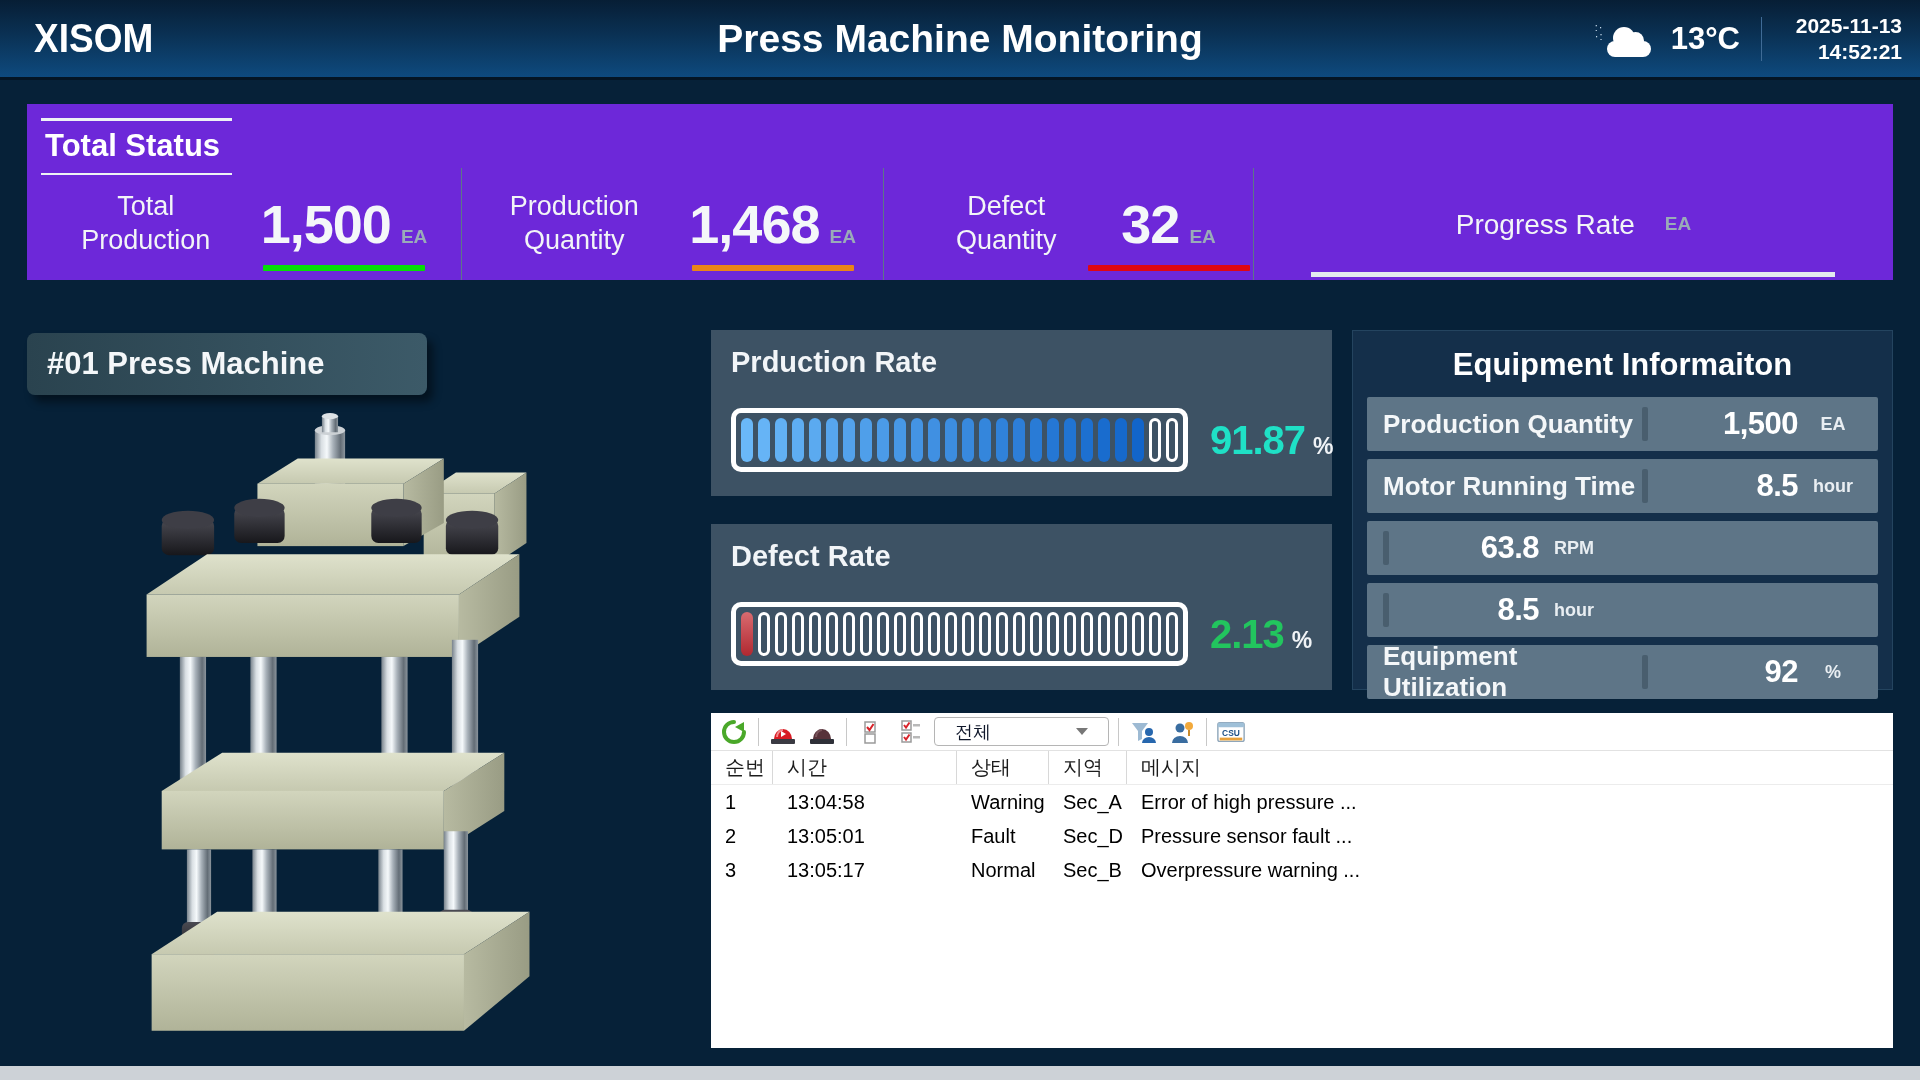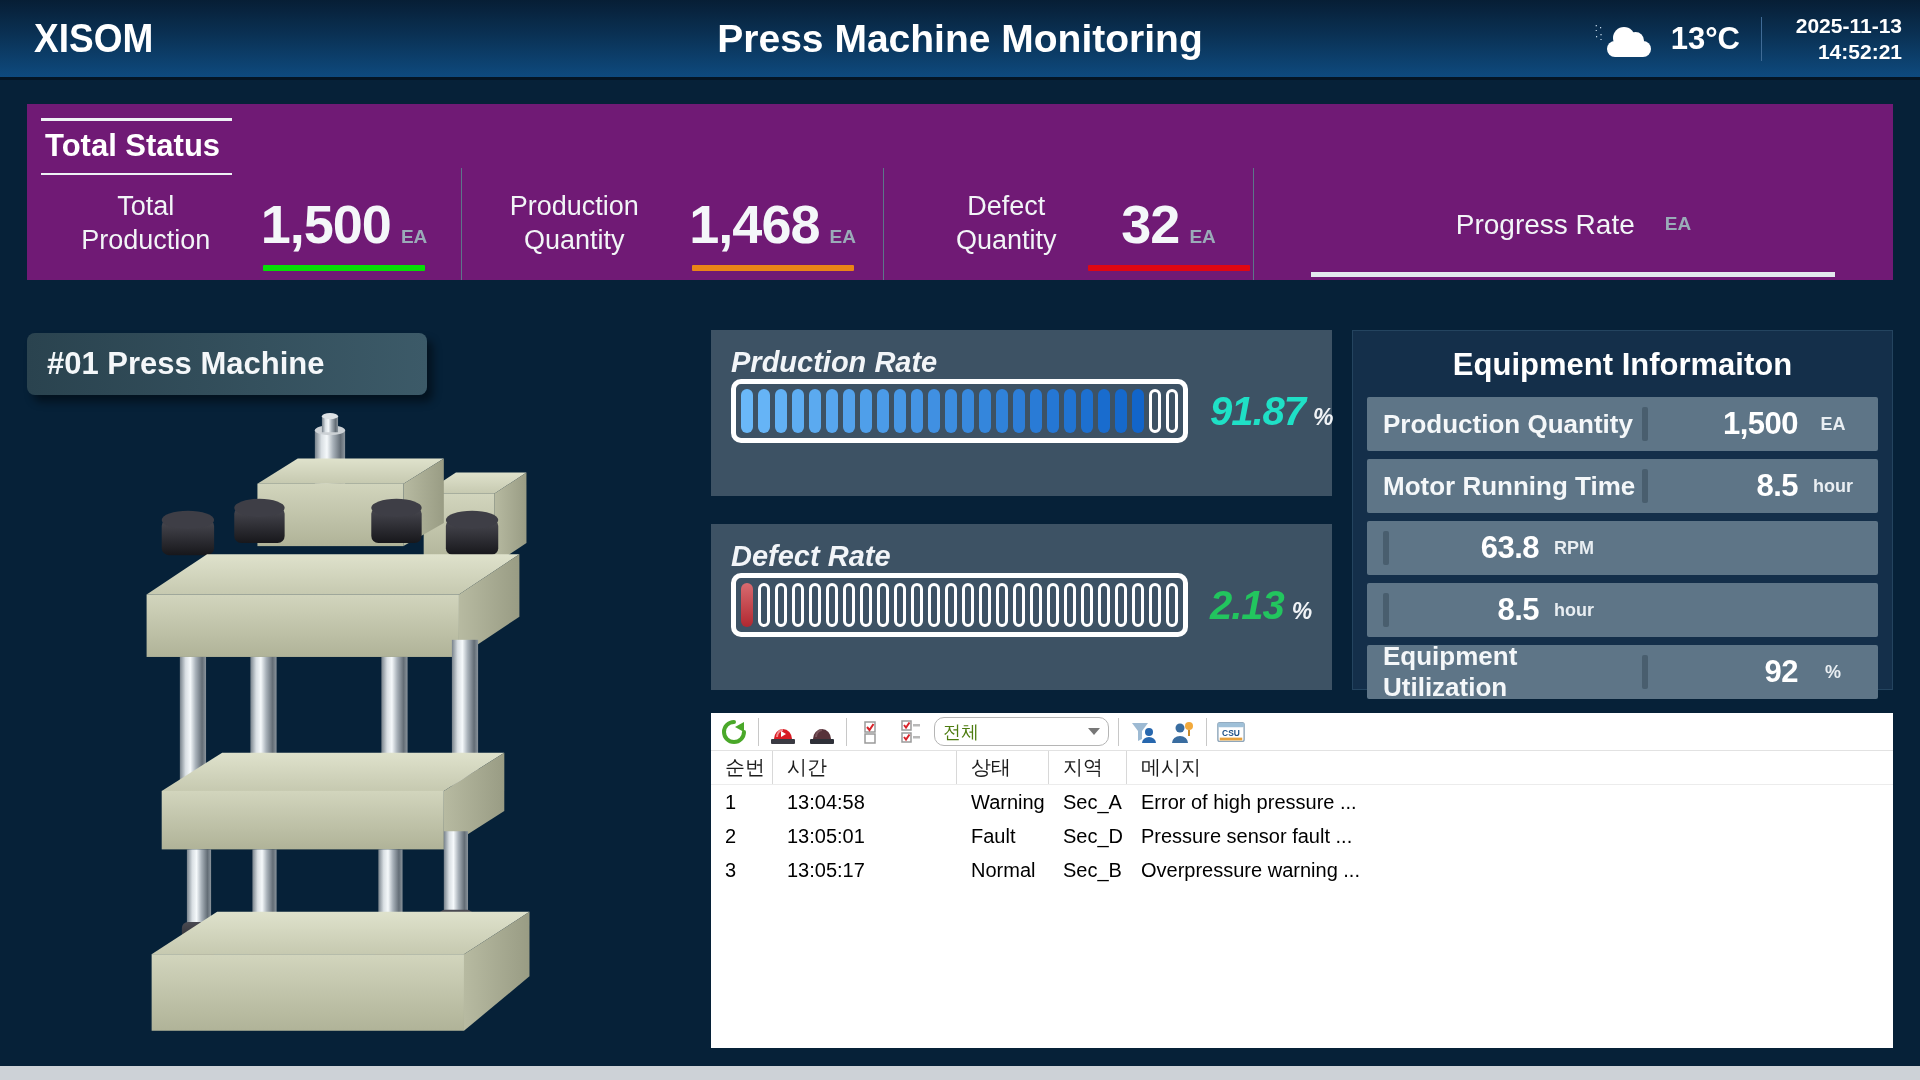--- a/index.html
+++ b/index.html
@@ -21,21 +21,21 @@
   .cloud { position:absolute; left:12px; bottom:2px; width:44px; height:16px; background:#fff; border-radius:10px; }
   .cloud::before { content:""; position:absolute; left:6px; top:-14px; width:22px; height:22px; background:#fff; border-radius:50%; }
   .cloud::after { content:""; position:absolute; left:20px; top:-9px; width:17px; height:17px; background:#fff; border-radius:50%; }
   .flakes { position:absolute; left:0px; top:4px; color:#cfe3f2; font-size:11px; letter-spacing:1px; line-height:9px; }
   .temp { color:#fff; font-size:31px; font-weight:700; }
   .header-divider { position:absolute; right:158px; top:50%; transform:translateY(-50%); width:1px; height:44px; background:#3f6b96; }
   .datetime { position:absolute; right:18px; top:50%; transform:translateY(-50%); color:#fff;
     font-size:21px; font-weight:700; text-align:right; line-height:1.25; }
 
   
-  .total-status { position:absolute; left:27px; top:104px; width:1866px; height:176px; background:#701a75; }
+  .total-status { position:absolute; left:27px; top:104px; width:1866px; height:176px; background:#6d28d9; }
   .ts-title { position:absolute; left:14px; top:14px; display:inline-block; color:#fff;
     font-size:31px; font-weight:700; padding:7px 12px 9px 4px;
     border-top:3px solid #eef2f5; border-bottom:2px solid #eef2f5; }
   .metrics { position:absolute; left:0; right:0; top:64px; bottom:0; display:flex; align-items:center; }
   .metric-group { display:flex; align-items:center; justify-content:center; gap:30px; height:100%; position:relative; }
   .mg1 { width:23.3%; } .mg2 { width:22.6%; } .mg3 { width:19.8%; } .mg4 { width:34.3%; }
   .metric-sep { width:1px; height:112px; background:#5d7589; align-self:center; }
   .metric-label { color:#f2f5f7; font-size:27px; line-height:1.25; text-align:center; max-width:170px; }
   .metric-value-block { position:relative; display:flex; align-items:baseline; gap:10px; }
   .metric-value { color:#f4f7f9; font-size:54px; font-weight:700; letter-spacing:-1px; }
@@ -47,24 +47,24 @@
   .progress-bar-line { position:absolute; left:9%; width:82%; top:calc(50% + 48px); height:5px; background:#e3e9ee; }
 
   
   .machine-label { position:absolute; left:27px; top:333px; width:400px; height:62px;
     background:linear-gradient(90deg,#2a434f 0%, #3c5a68 100%); border-radius:8px;
     box-shadow:6px 7px 8px rgba(0,0,0,0.45); display:flex; align-items:center; padding-left:20px;
     color:#f4f7f9; font-size:31px; font-weight:700; }
   .machine-figure { position:absolute; left:88px; top:398px; width:490px; height:665px; }
 
   
-  .rate-panel { position:absolute; left:711px; width:621px; height:166px; background:#3d5264; padding:16px 20px;font-style:italic; }
+  .rate-panel { position:absolute; left:711px; width:621px; height:166px; background:#3d5264; padding:16px 20px; }
   .prod-panel { top:330px; } .defect-panel { top:524px; }
   .rate-title { color:#f2f5f8; font-size:29px; font-weight:700; }
-  .gauge-row { display:flex; align-items:center; gap:22px; margin-top:0; }
+  .gauge-row { display:flex; align-items:center; gap:22px; margin-top:29px; }
   .gauge-box { display:flex; gap:5px; border:5px solid #fff; border-radius:10px; padding:5px; background:transparent; }
   .pill { width:12px; height:44px; border-radius:6px; border:3px solid #fff; }
   .pill.filled { border:none; width:12px; height:44px; }
   .gauge-value { font-size:40px; font-weight:700; letter-spacing:-1px; }
   .gauge-unit { color:#f0f3f6; font-size:23px; font-weight:700; margin-left:8px; }
   .gauge-value-wrap { display:flex; align-items:baseline; }
 
   
   .equip-panel { position:absolute; left:1352px; top:330px; width:541px; height:360px;
     background:#142f4a; border:1px solid #24445f; padding:10px 14px 8px; }
@@ -73,22 +73,22 @@
   .equip-label { flex:1; color:#f4f7f9; font-size:26px; font-weight:700; }
   .equip-divider { width:6px; height:34px; background:#42566633; background:#41546466; background:#3e5161; opacity:.65; border-radius:2px; }
   .equip-value { width:150px; text-align:right; color:#fff; font-size:31px; font-weight:700; letter-spacing:-0.5px; }
   .equip-unit { width:70px; text-align:center; color:#e9eef2; font-size:18px; font-weight:700; }
 
   
   .alarm-panel { position:absolute; left:711px; top:713px; width:1182px; height:335px; background:#fff; }
   .toolbar { height:38px; display:flex; align-items:center; gap:9px; padding:0 8px; border-bottom:1px solid #e2e2e2; background:#fff; }
   .tb-sep { width:1px; height:28px; background:#c8c8c8; }
   .tb-icon { width:30px; height:30px; display:flex; align-items:center; justify-content:center; cursor:pointer; }
-  .combo { width:175px; height:29px; border:1px solid #b5b5b5; border-radius:10px; background:#fff;
-    display:flex; align-items:center; padding:0 8px; font-size:18px; color:#4d7c0f; }
+  .combo { width:175px; height:29px; border:1px solid #b5b5b5; border-radius:4px; background:#fff;
+    display:flex; align-items:center; padding:0 20px; font-size:18px; color:#0f172a; }
   .combo-text { flex:1; }
   .combo-chev { width:0; height:0; border-left:6px solid transparent; border-right:6px solid transparent; border-top:7px solid #777; }
   .grid-header { height:34px; display:flex; align-items:center; font-size:20px; color:#1c1c1c; border-bottom:1px solid #ececec; }
   .gh-cell { padding-left:14px; height:100%; display:flex; align-items:center; border-right:1px solid #d8d8d8; }
   .gh-cell:last-child { border-right:none; }
   .grid-row { height:34px; display:flex; align-items:center; font-size:20px; color:#000; }
   .gr-cell { padding-left:14px; }
   .col-no { width:62px; } .col-time { width:184px; } .col-status { width:92px; } .col-area { width:78px; } .col-msg { flex:1; }
 
   .bottom-strip { position:absolute; left:0; top:1066px; width:1920px; height:14px; background:#cdd2d7; }

